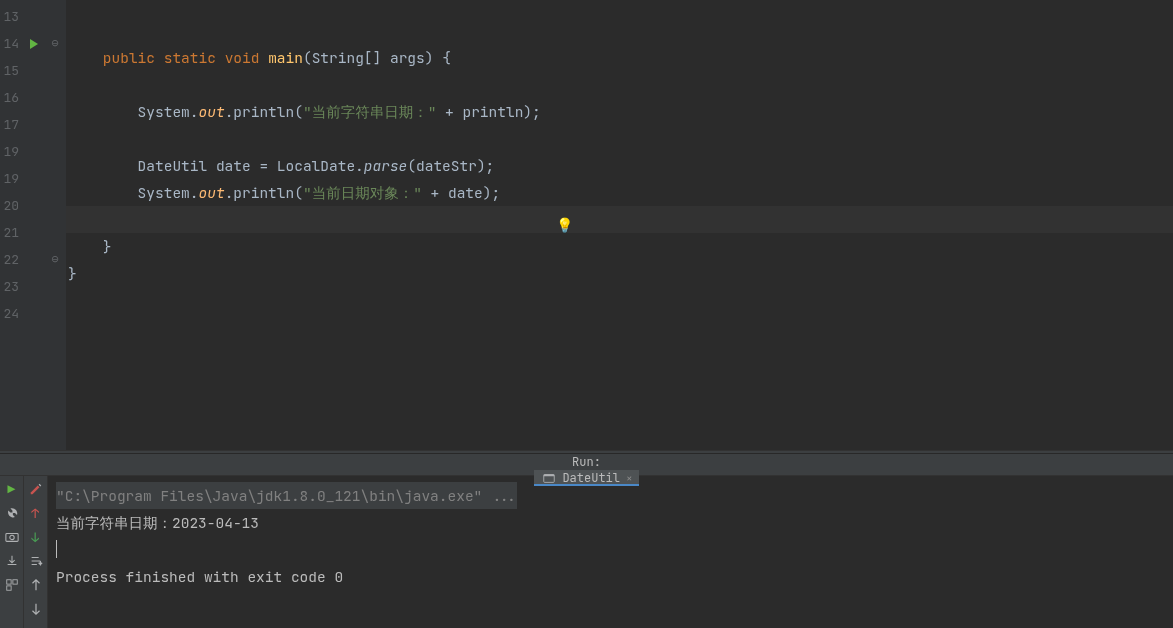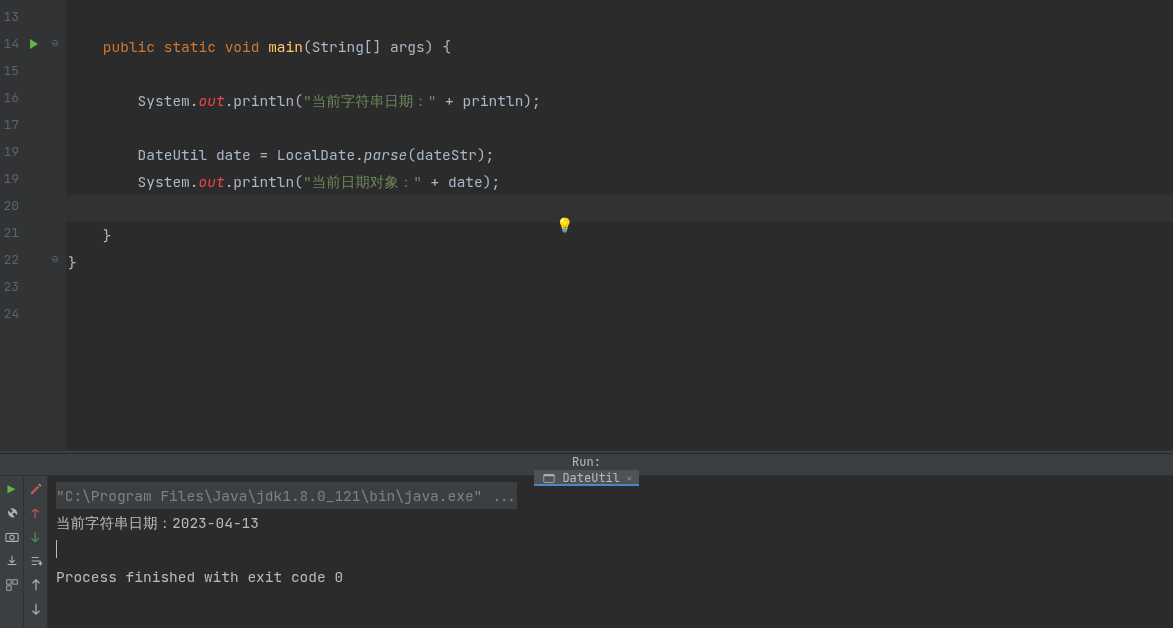--- a/index.html
+++ b/index.html
@@ -39,38 +39,38 @@
 .gutter-fold {
   width: 22px;
   background: #313335;
   padding-top: 3px;
   line-height: 27px;
   position: relative;
 }
 .gutter-fold div { height: 27px; display: flex; align-items: center; justify-content: center; color: #606366; font-size: 12px; }
 .code-lines {
   flex: 1;
-  padding-top: 6px;
+  padding-top: 17px;
   line-height: 27px;
   position: relative;
 }
 .code-line {
   height: 27px;
   white-space: pre;
   padding-left: 2px;
   position: relative;
 }
 .line-highlight {
   background: #323232;
 }
 .kw { color: #cc7832; }
 .str { color: #6a8759; }
 .method { color: #ffc66d; }
 .static-m { color: #a9b7c6; font-style: italic; }
-.field { color: #ef4444; font-style: italic; }
+.field { color: #fdba74; font-style: italic; }
 .bulb {
   position: absolute;
   left: 490px;
   top: 212px;
   font-size: 14px;
   filter: hue-rotate(0);
 }
 .run-resize {
   height: 4px;
   background: #3c3f41;

